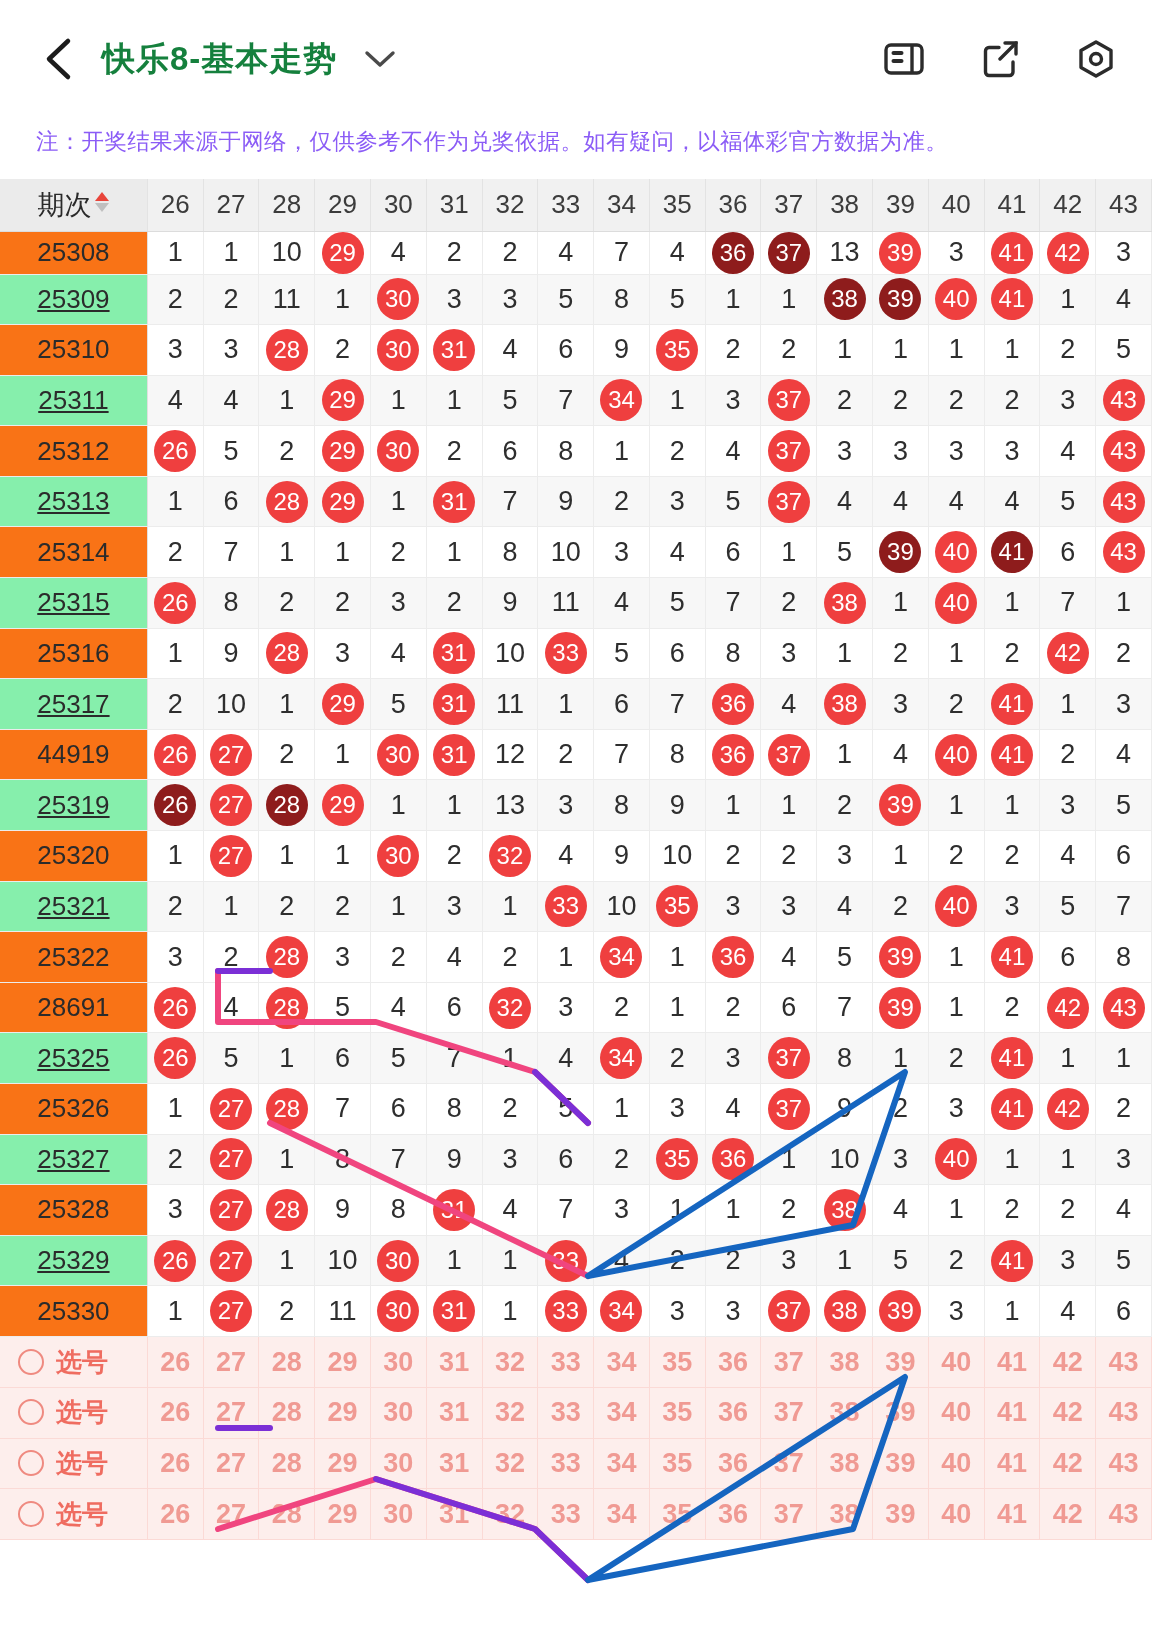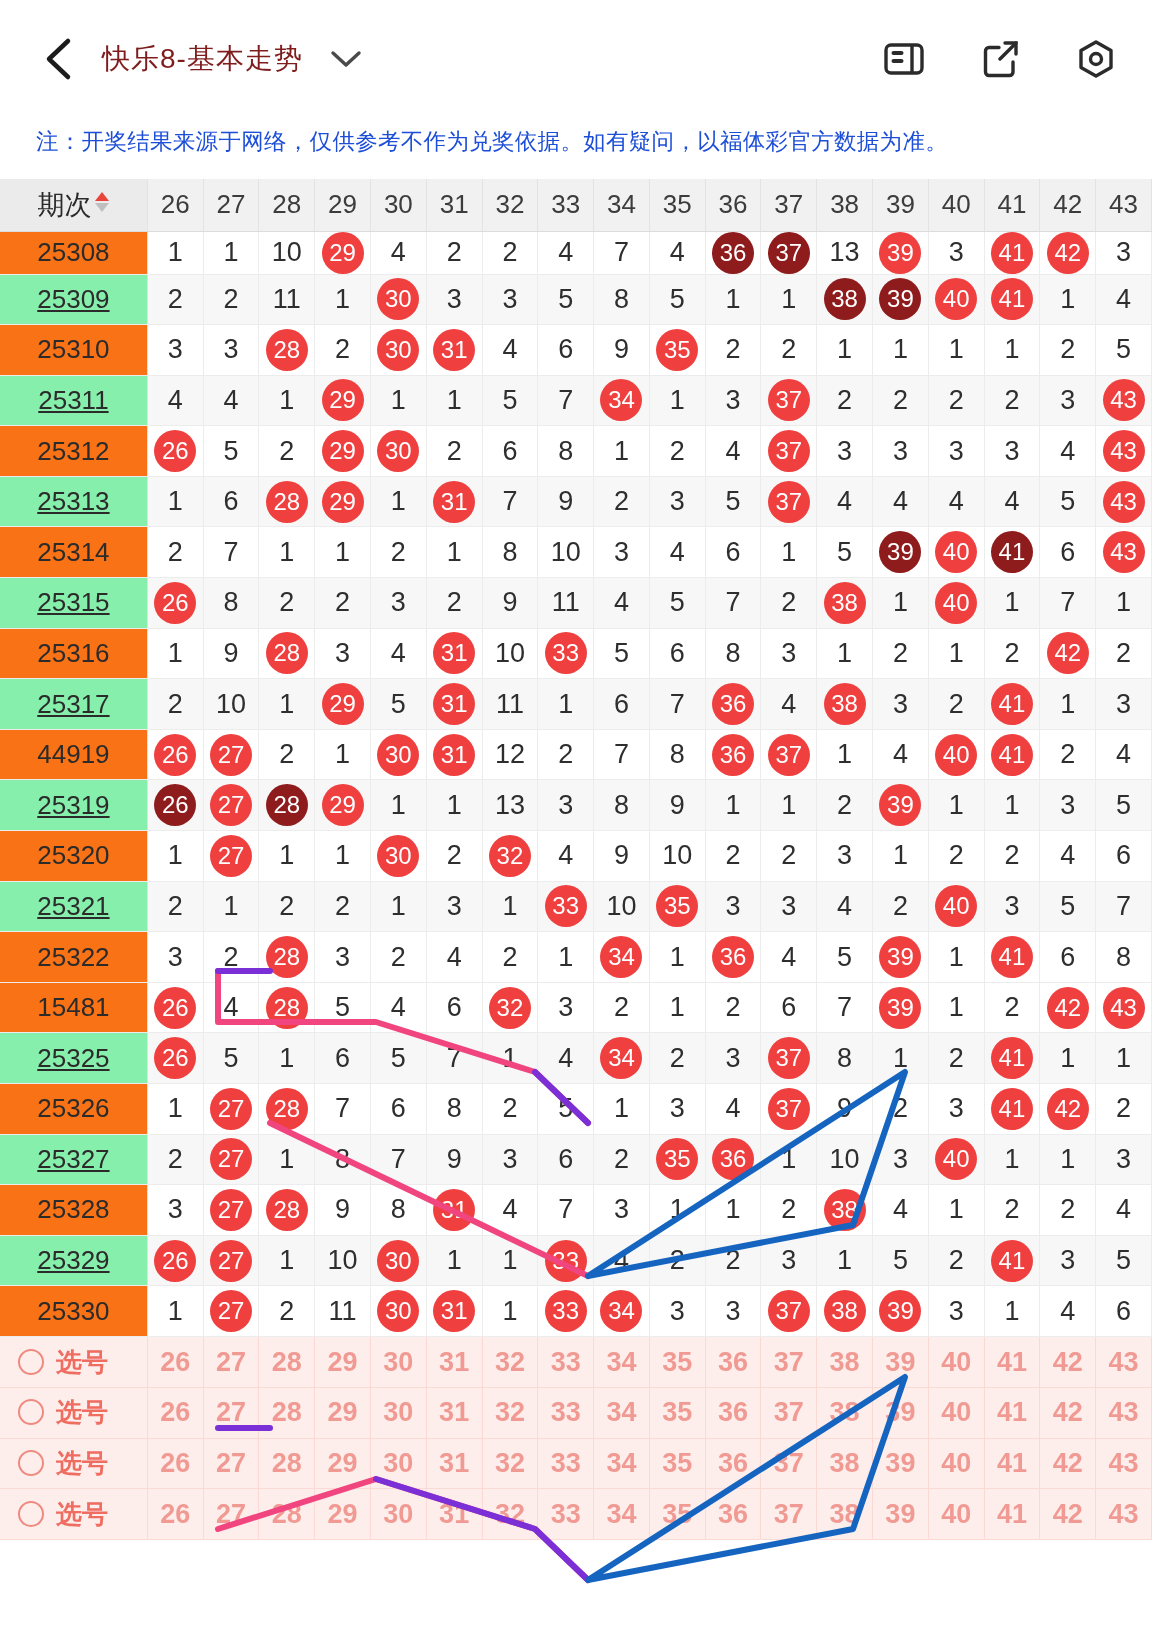--- a/index.html
+++ b/index.html
@@ -22,23 +22,23 @@
     position: relative;
   }
   .back-icon {
     width: 44px; height: 44px;
     display: flex; align-items: center; justify-content: center;
     margin-right: 22px;
     cursor: pointer;
   }
   .back-icon svg { display: block; }
   .page-title {
-    font-size: 28px;
-    font-weight: normal;
-    color: #7f1d1d;
+    font-size: 33px;
+    font-weight: bold;
+    color: #15803d;
     letter-spacing: 1px;
     white-space: nowrap;
   }
   .title-caret {
     margin-left: 26px;
     display: flex; align-items: center;
     cursor: pointer;
   }
   .header-right {
     position: absolute;
@@ -51,21 +51,21 @@
   }
   .header-right .hicon {
     width: 52px; height: 52px;
     display: flex; align-items: center; justify-content: center;
     cursor: pointer;
   }
 
   
   .notice {
     font-size: 22.5px;
-    color: #1d4ed8;
+    color: #8b5cf6;
     padding: 8px 36px 22px 36px;
     white-space: nowrap;
     letter-spacing: 0.3px;
   }
 
   
   .table-wrap {
     position: relative;
     width: 973px;
   }
@@ -595,21 +595,21 @@
           <td><span class="ball red">36</span></td>
           <td>4</td>
           <td>5</td>
           <td><span class="ball red">39</span></td>
           <td>1</td>
           <td><span class="ball red">41</span></td>
           <td>6</td>
           <td>8</td>
         </tr>
         <tr>
-          <td class="period">15481</td>
+          <td class="period">28691</td>
           <td><span class="ball red">26</span></td>
           <td>4</td>
           <td><span class="ball red">28</span></td>
           <td>5</td>
           <td>4</td>
           <td>6</td>
           <td><span class="ball red">32</span></td>
           <td>3</td>
           <td>2</td>
           <td>1</td>

